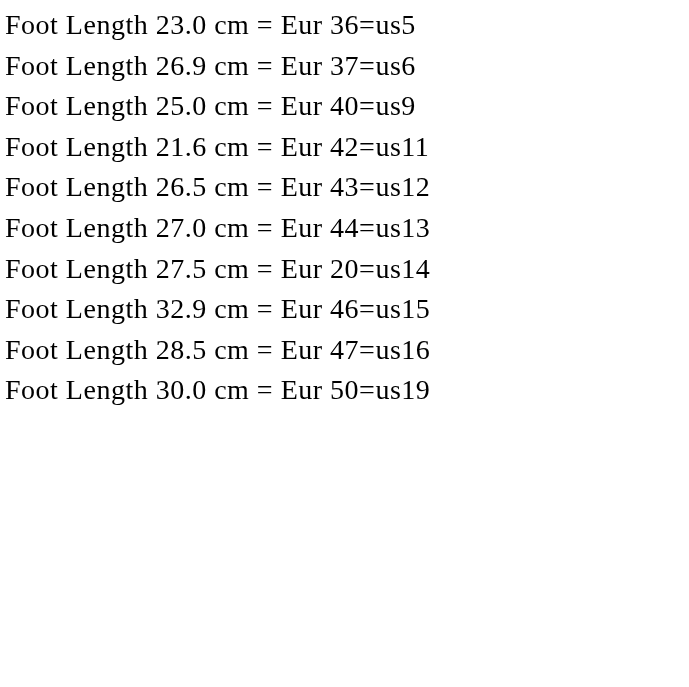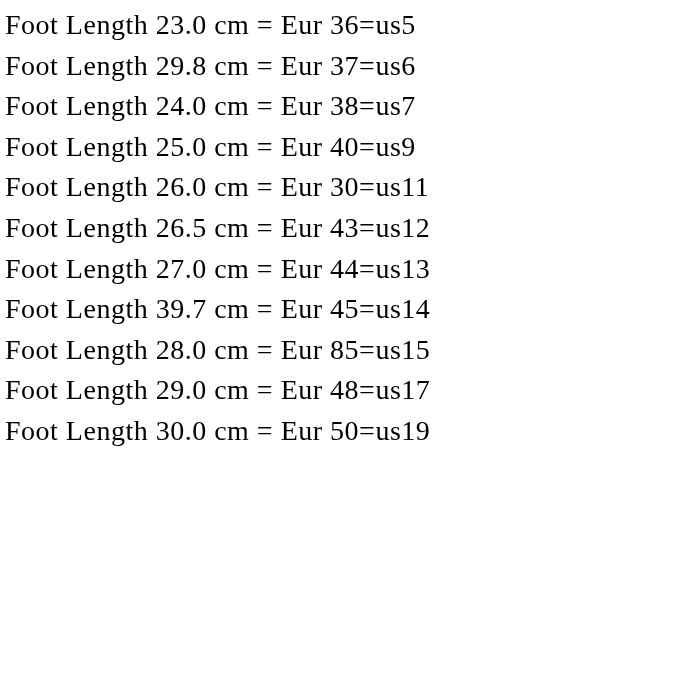--- a/index.html
+++ b/index.html
@@ -18,23 +18,22 @@
     }
     .size-row {
       display: block;
     }
   </style>
 </head>
 <body>
 
 <div class="size-chart">
   <div class="size-row">Foot Length  23.0 cm = Eur 36=us5</div>
-  <div class="size-row">Foot Length  29.8 cm = Eur 37=us6</div>
-  <div class="size-row">Foot Length  24.0 cm = Eur 38=us7</div>
+  <div class="size-row">Foot Length  26.9 cm = Eur 37=us6</div>
   <div class="size-row">Foot Length  25.0 cm = Eur 40=us9</div>
-  <div class="size-row">Foot Length  26.0 cm = Eur 30=us11</div>
+  <div class="size-row">Foot Length  21.6 cm = Eur 42=us11</div>
   <div class="size-row">Foot Length  26.5 cm = Eur 43=us12</div>
   <div class="size-row">Foot Length  27.0 cm = Eur 44=us13</div>
-  <div class="size-row">Foot Length  39.7 cm = Eur 45=us14</div>
-  <div class="size-row">Foot Length  28.0 cm = Eur 85=us15</div>
-  <div class="size-row">Foot Length  29.0 cm = Eur 48=us17</div>
+  <div class="size-row">Foot Length  27.5 cm = Eur 20=us14</div>
+  <div class="size-row">Foot Length  32.9 cm = Eur 46=us15</div>
+  <div class="size-row">Foot Length  28.5 cm = Eur 47=us16</div>
   <div class="size-row">Foot Length  30.0 cm = Eur 50=us19</div>
 </div>
 
 </body></html>

